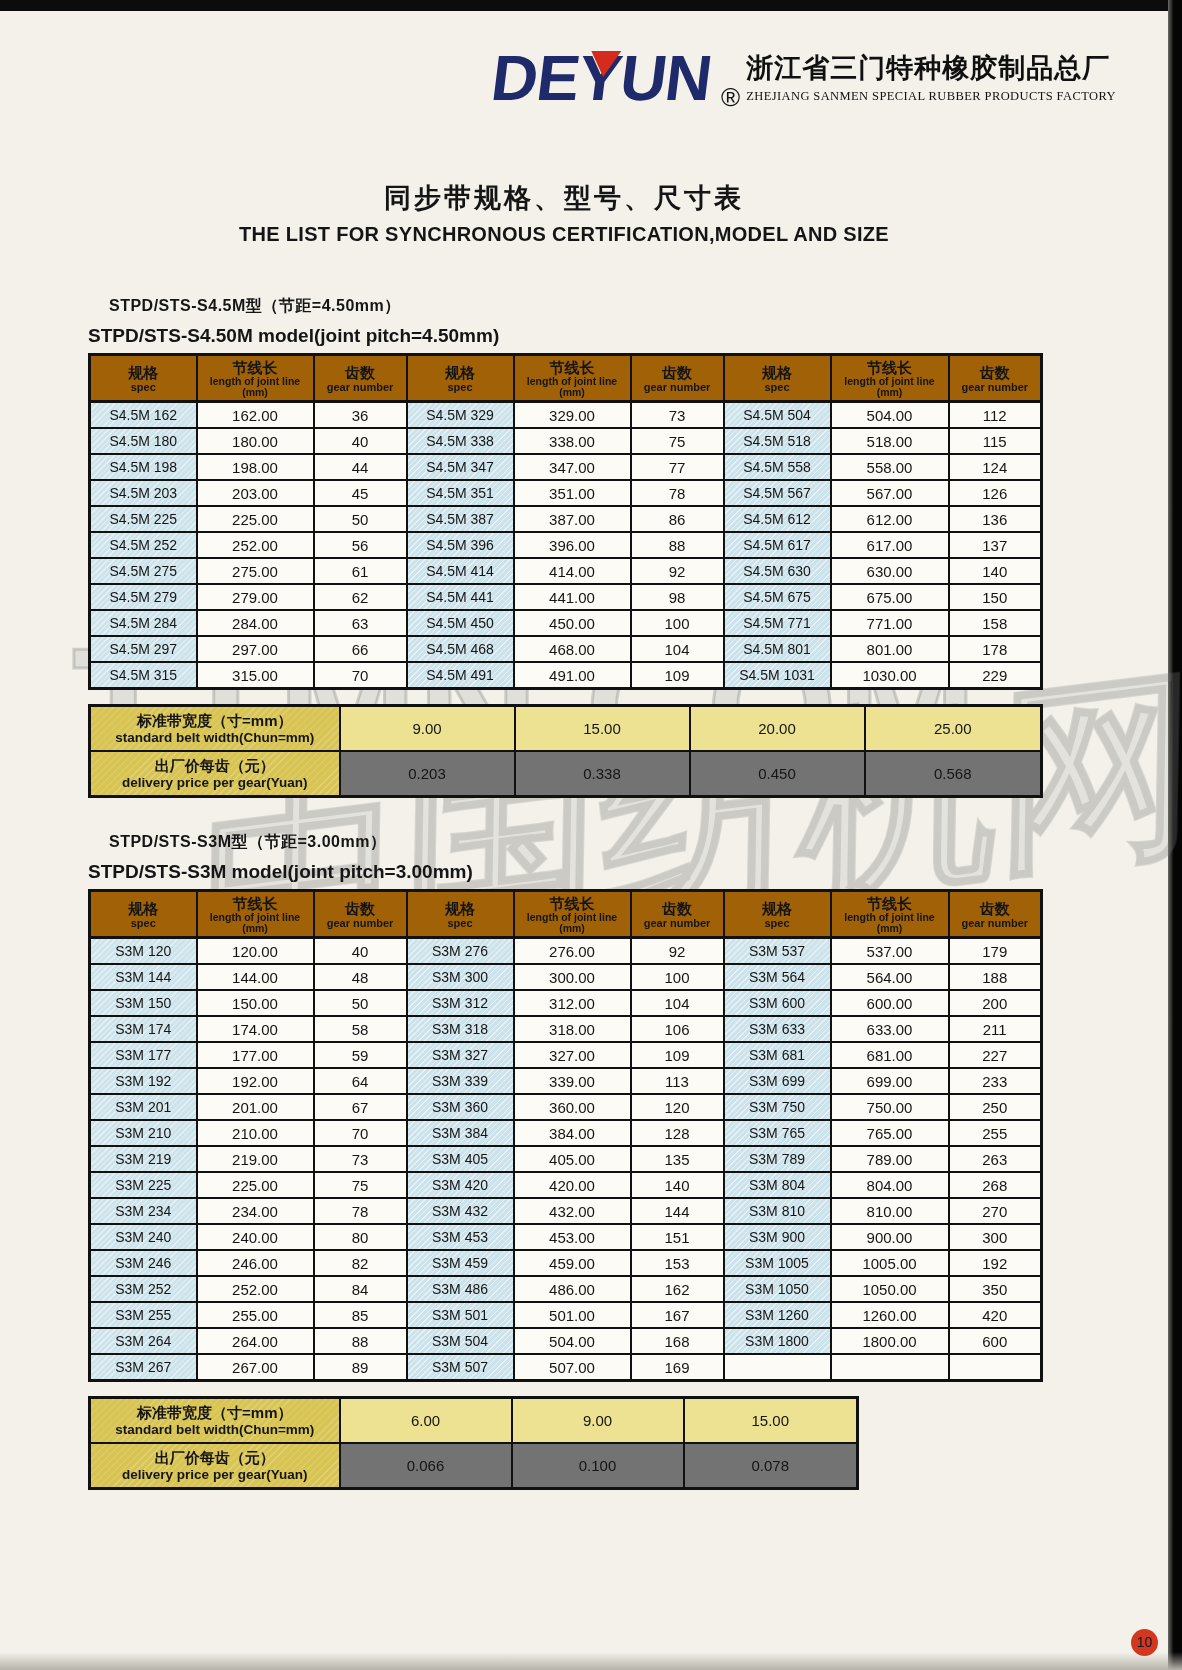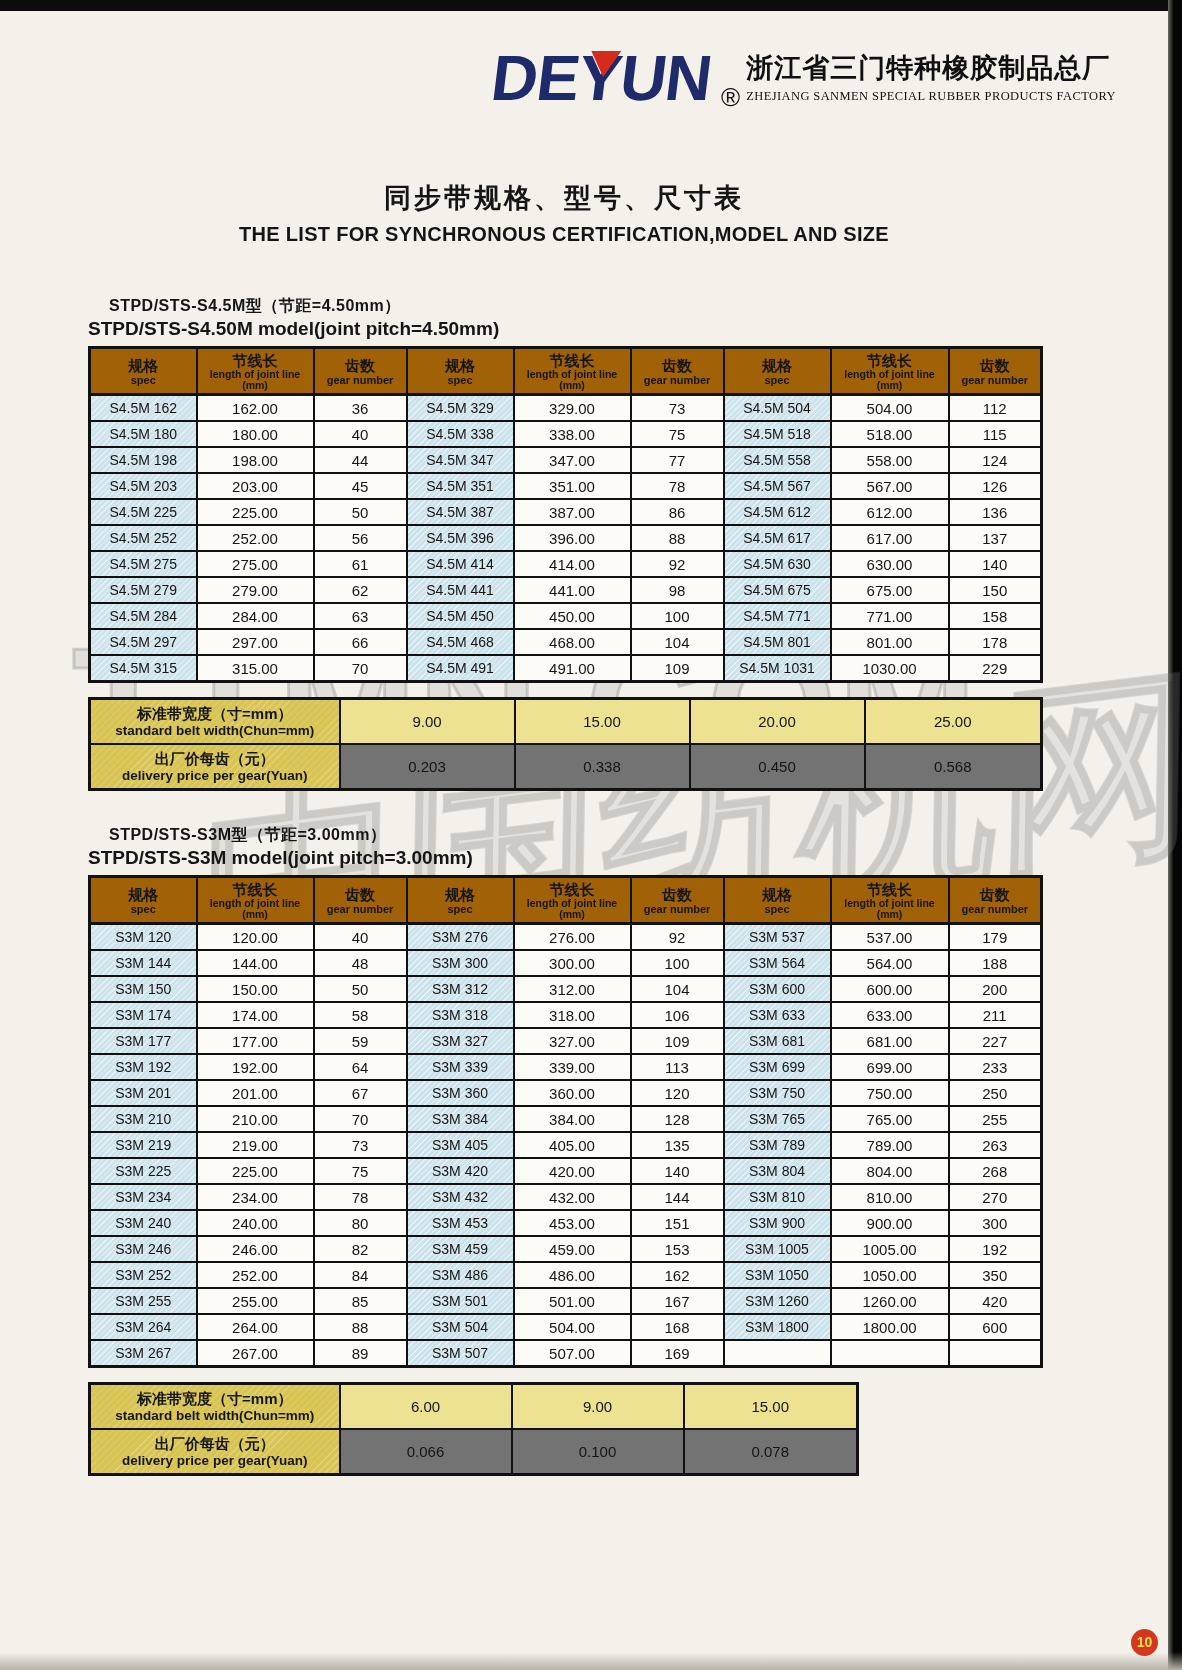--- a/index.html
+++ b/index.html
@@ -29,21 +29,21 @@
 
   
   .title-block{position:absolute;top:180px;left:88px;width:952px;text-align:center;}
   .title-zh{font-size:27px;font-weight:bold;letter-spacing:3px;}
   .title-en{font-size:20px;font-weight:bold;margin-top:7px;letter-spacing:0.3px;}
 
   
   .content{position:absolute;top:296px;left:88px;width:952px;}
   .sec-head{margin:0 0 6px 0;}
   .sec-zh{font-size:16px;font-weight:bold;letter-spacing:0.5px;margin-left:21px;}
-  .sec-en{font-size:19px;font-weight:bold;margin-top:1px;}
+  .sec-en{font-size:19px;font-weight:bold;margin-top:8px;}
   .section + .section{margin-top:34px;}
 
   table{border-collapse:collapse;table-layout:fixed;}
   .spec-table{width:952px;border:3px solid #111;}
   .spec-table th,.spec-table td{border:2px solid #111;text-align:center;vertical-align:middle;padding:0;}
   .spec-table thead th{background:#a16207;border-bottom:3px solid #111;height:44px;}
   .h-zh{font-size:15px;font-weight:bold;line-height:17px;}
   .h-en{font-size:11px;font-weight:bold;line-height:12px;}
   .h-en.small{font-size:10.5px;line-height:11px;}
   .spec-table td{height:24px;font-size:15px;}
@@ -74,21 +74,21 @@
     color:rgba(110,110,110,0.14);-webkit-text-stroke:3px rgba(110,110,110,0.28);
   }
   .wm-cjk{
     top:688px;left:200px;font-size:200px;
     transform:rotate(-7deg) skewX(-8deg);
     color:rgba(120,120,120,0.12);-webkit-text-stroke:2px rgba(120,120,120,0.22);
   }
 
   .page-num{
     position:absolute;right:24px;bottom:14px;width:27px;height:27px;border-radius:50%;
-    background:#d2381f;color:#fde047;font-size:14px;font-weight:bold;line-height:27px;text-align:center;
+    background:#d2381f;color:#0f172a;font-size:14px;font-weight:normal;line-height:27px;text-align:center;
   }
 </style>
 </head>
 <body>
 
 <div class="page">
 
   <div class="edge-top"></div>
   <div class="edge-right"></div>
   <div class="edge-bottom"></div>

